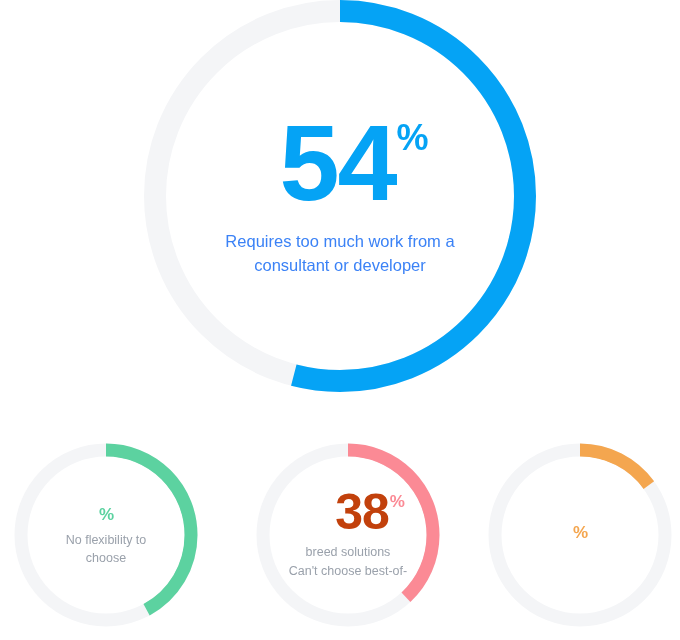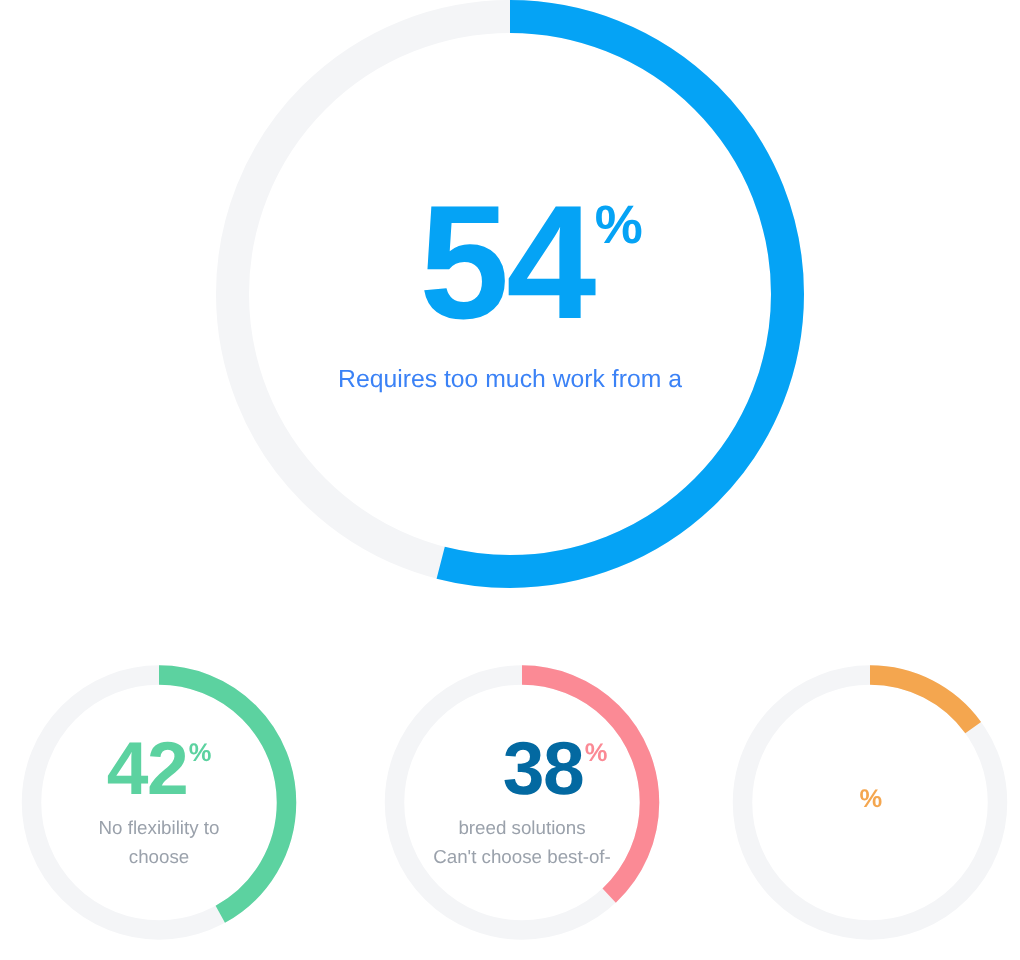--- a/index.html
+++ b/index.html
@@ -129,50 +129,50 @@
       <circle id="arc-hero" cx="200" cy="196" r="185" fill="none" stroke="#05A3F5" stroke-width="22" transform="rotate(-90 200 196)" stroke-dasharray="627.6902121872407 534.6990696409827"></circle>
       <circle cx="200" cy="196" r="172" fill="#FFFFFF"></circle>
     </svg>
     <div class="donut-center">
       <div class="hero-value">
         <span class="hero-number" id="hero-number" style="color: rgb(5, 163, 245);">54</span>
         <span class="hero-pct" id="hero-pct" style="color: rgb(5, 163, 245);">%</span>
       </div>
       <div class="hero-label">
         <div>Requires too much work from a</div>
+        <div>consultant or developer</div>
       </div>
     </div>
   </div>
 
   <div class="donut donut-sm pos-1">
     <svg width="184" height="184" viewBox="0 0 184 184">
       <circle cx="92" cy="92" r="85" fill="none" stroke="#F4F5F7" stroke-width="13"></circle>
       <circle id="arc-sm-0" cx="92" cy="92" r="85" fill="none" stroke="#5CD2A0" stroke-width="13" transform="rotate(-90 92 92)" stroke-dasharray="224.30971546631122 309.7610356439536"></circle>
       <circle cx="92" cy="92" r="78" fill="#FFFFFF"></circle>
     </svg>
     <div class="donut-center">
       <div class="sm-value">
-        <span class="sm-number" id="sm-number-0" style="color: rgb(92, 210, 160);">42</span>
         <span class="sm-pct" id="sm-pct-0" style="color: rgb(92, 210, 160);">%</span>
       </div>
       <div class="sm-label">
         <div>No flexibility to choose</div>
       </div>
     </div>
   </div>
 
   <div class="donut donut-sm pos-2">
     <svg width="184" height="184" viewBox="0 0 184 184">
       <circle cx="92" cy="92" r="85" fill="none" stroke="#F4F5F7" stroke-width="13"></circle>
       <circle id="arc-sm-1" cx="92" cy="92" r="85" fill="none" stroke="#FB8A95" stroke-width="13" transform="rotate(-90 92 92)" stroke-dasharray="202.94688542190065 331.12386568836416"></circle>
       <circle cx="92" cy="92" r="78" fill="#FFFFFF"></circle>
     </svg>
     <div class="donut-center">
       <div class="sm-value">
-        <span class="sm-number" id="sm-number-1" style="color: #0369a1; margin-left: 44px;">38</span>
+        <span class="sm-number" id="sm-number-1" style="color: #c2410c; margin-left: 44px;">38</span>
         <span class="sm-pct" id="sm-pct-1" style="color: rgb(251, 138, 149);">%</span>
       </div>
       <div class="sm-label">
         <div>breed solutions</div>
         <div>Can't choose best-of-</div>
       </div>
     </div>
   </div>
 
   <div class="donut donut-sm pos-3">

